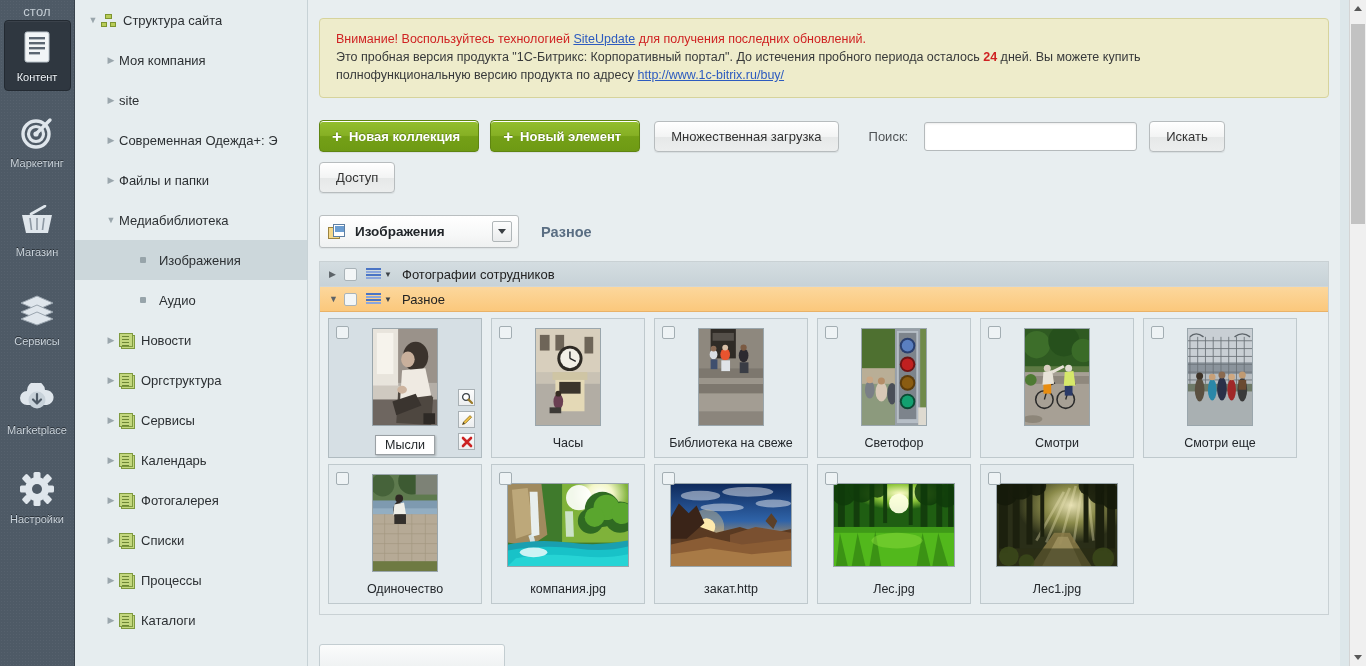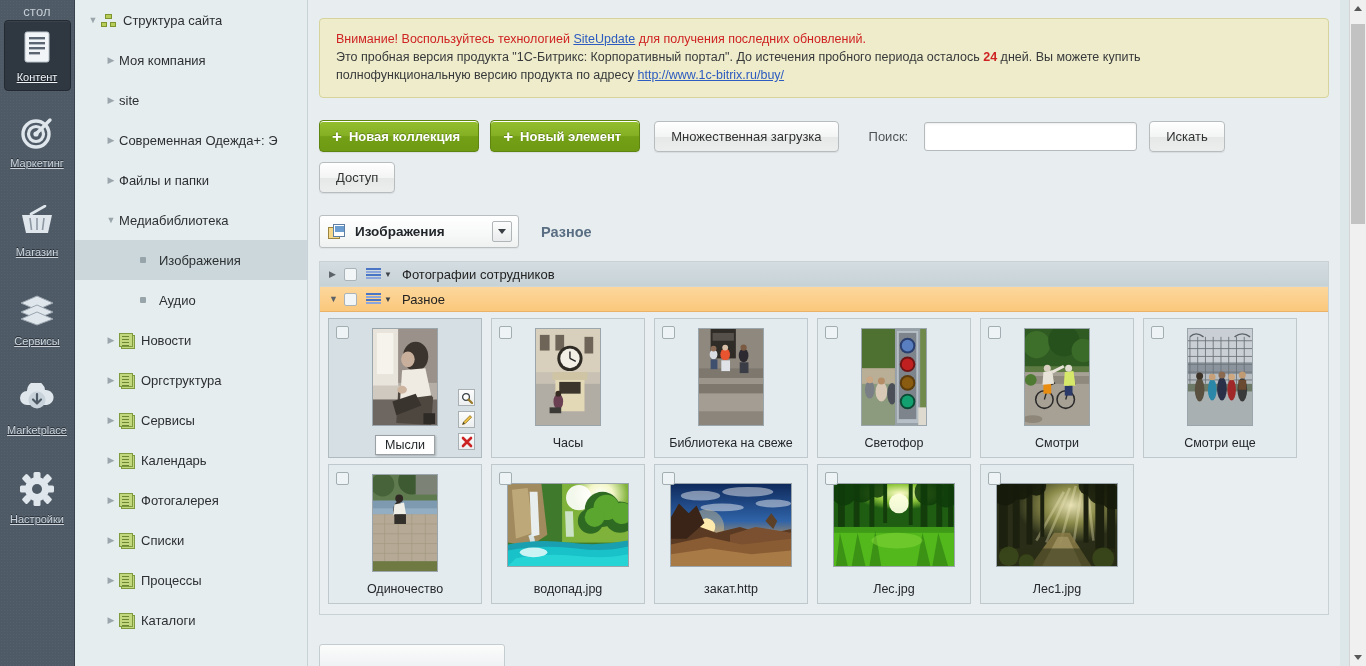--- a/index.html
+++ b/index.html
@@ -37,21 +37,20 @@
   .rail-item.active {
     background: #2f3740;
     border: 1px solid #232a32;
     box-shadow: inset 0 1px 0 rgba(255,255,255,.06);
   }
   .rail-item .glyph { display: block; height: 40px; }
   .rail-item .glyph svg { display: block; margin: 0 auto; }
   .rail-item .lbl {
     display: block; color: #c9d2da; font-size: 11px; margin-top: 1px;
     text-shadow: 0 -1px 0 rgba(0,0,0,.5);
-    text-decoration: underline;
   }
   .rail-item.active .lbl { color: #eef3f7; }
   .rail-sp-1 { height: 10px; }
   .rail-sp-2 { height: 14px; }
 
   
   .tree {
     width: 233px; flex: 0 0 233px; height: 666px;
     background: #e6edef;
     border-right: 1px solid #c7d2d6;
@@ -853,21 +852,21 @@
                   <circle cx="100" cy="24" r="13"></circle>
                     <circle cx="88" cy="34" r="10"></circle>
                   <circle cx="116" cy="30" r="11"></circle>
                 </g>
                 <path d="M0 62 Q30 56 62 60 Q92 64 122 58 L122 84 L0 84 Z" fill="#1a9fb0"></path>
                 <path d="M0 68 Q34 62 70 66 Q98 70 122 64 L122 84 L0 84 Z" fill="#18c2c8"></path>
                 <path d="M8 76 Q40 70 74 74 Q100 77 122 72 L122 84 L0 84 Z" fill="#2ad8d8" opacity=".8"></path>
                 <ellipse cx="26" cy="70" rx="14" ry="5" fill="#ecfbfc" opacity=".85"></ellipse>
               </svg>
             </span>
-            <span class="caption">водопад.jpg</span>
+            <span class="caption">компания.jpg</span>
           </div>
 
           <div class="card">
             <span class="cb"></span>
             <span class="thumb th-land">
               <svg class="sc" viewBox="0 0 122 84" preserveAspectRatio="none">
                 <defs>
                   <linearGradient id="skyG" x1="0" y1="0" x2="0" y2="1">
                     <stop offset="0%" stop-color="#0f2a5c"></stop>
                     <stop offset="45%" stop-color="#2f63a8"></stop>

